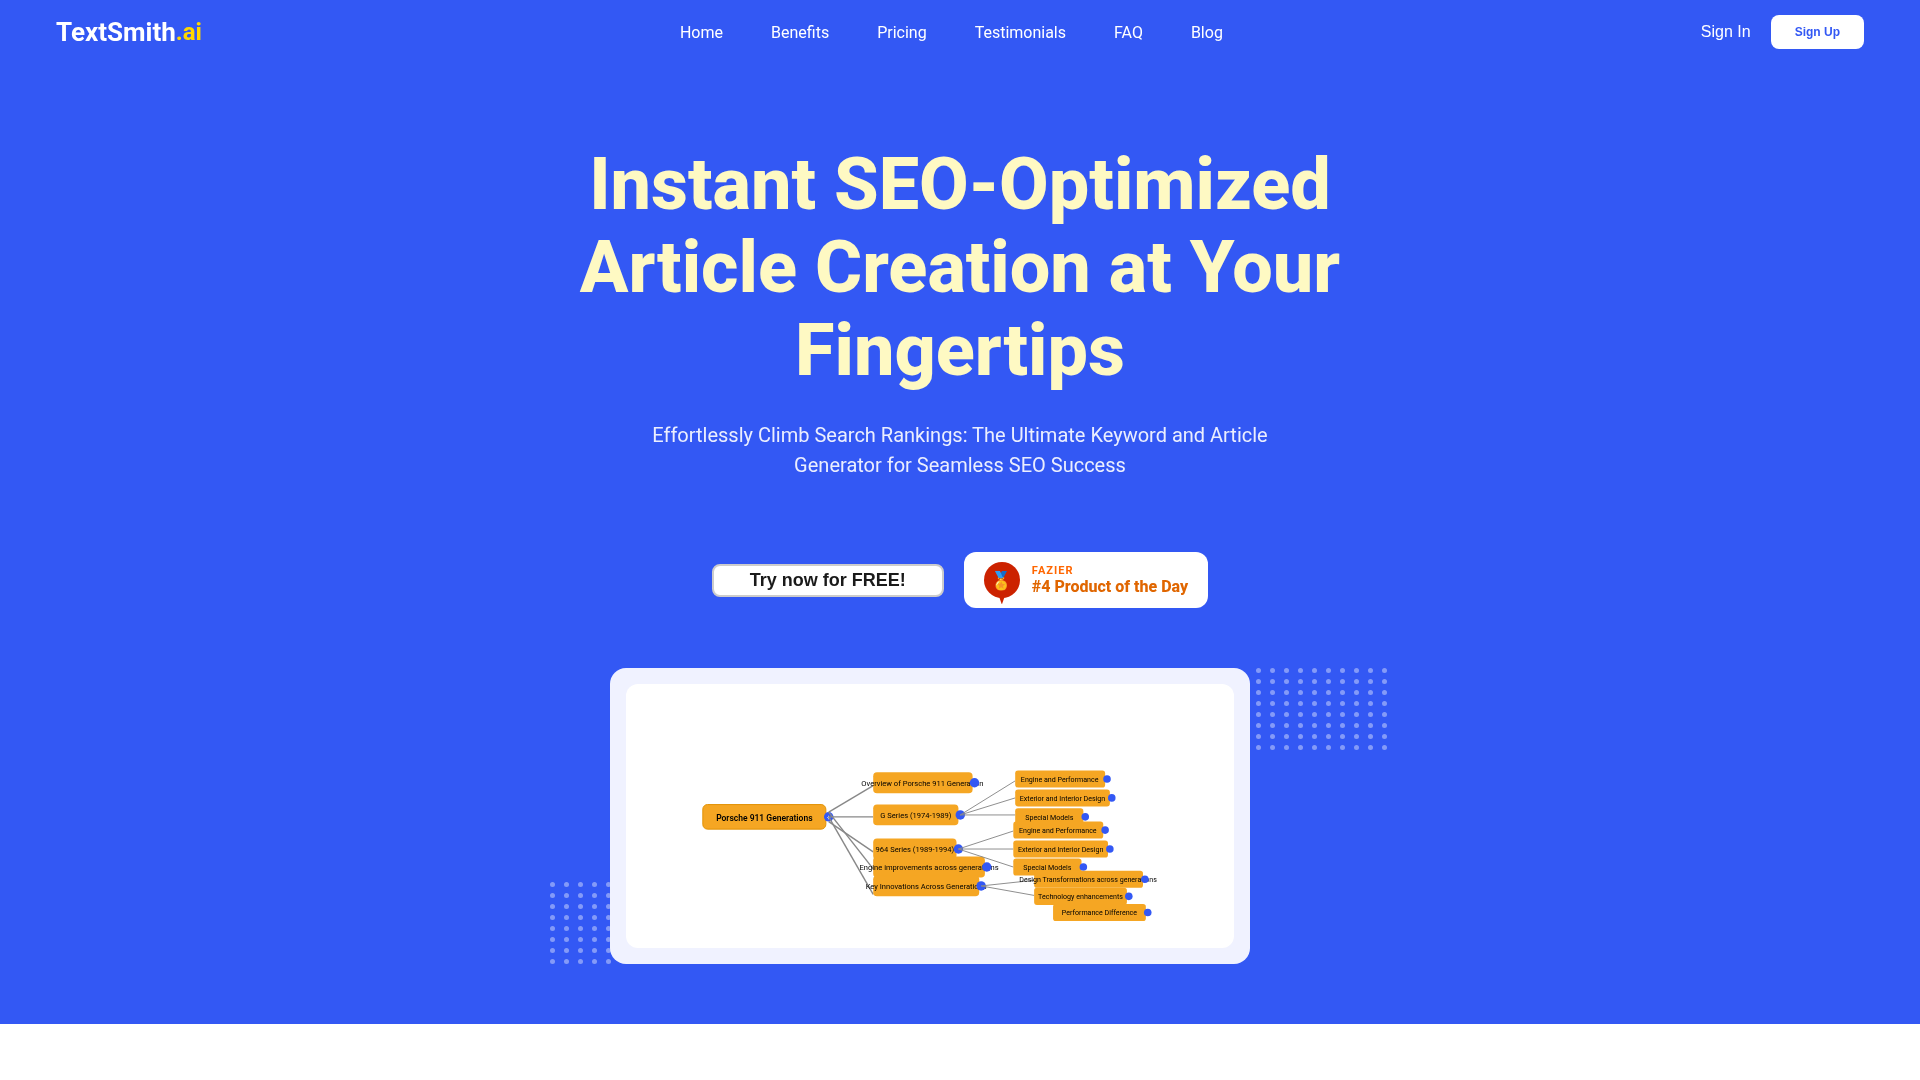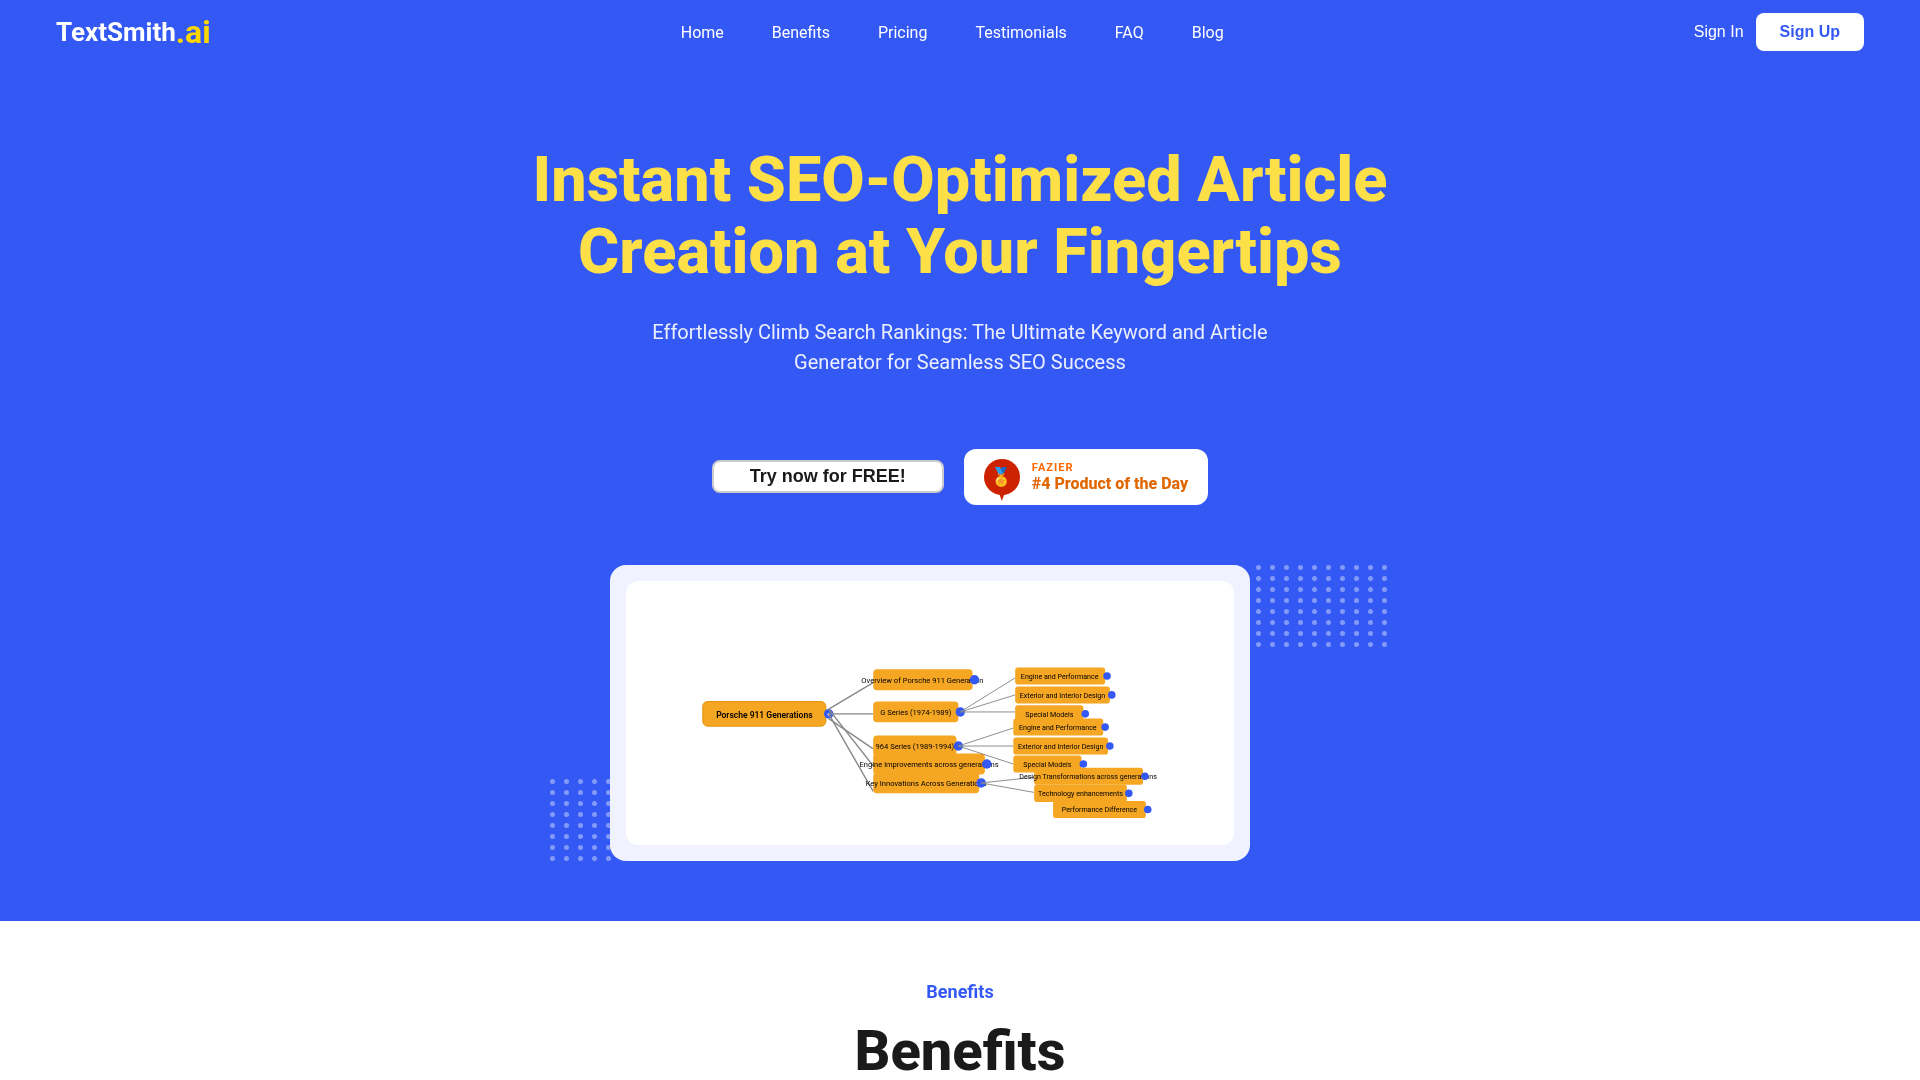--- a/index.html
+++ b/index.html
@@ -21,73 +21,73 @@
       display: flex;
       align-items: center;
       gap: 0;
     }
     .logo-text-main {
       font-size: 26px;
       font-weight: 700;
       color: #ffffff;
     }
     .logo-text-ai {
-      font-size: 32px;
+      font-size: 24px;
       font-weight: 700;
       color: #ffd700;
     }
     .nav-links {
       display: flex;
       gap: 48px;
       align-items: flex-end;
     }
     .nav-link {
       color: #ffffff;
       text-decoration: none;
       font-size: 16px;
       font-weight: 400;
       cursor: pointer;
     }
     .nav-actions {
       display: flex;
       align-items: center;
-      gap: 12px;
+      gap: 20px;
     }
     .sign-in-btn {
       color: #ffffff;
       background: transparent;
       border: none;
       font-size: 16px;
       cursor: pointer;
       font-weight: 400;
     }
     .sign-up-btn {
       background: #ffffff;
       color: #3358f4;
       border: none;
       border-radius: 8px;
       padding: 10px 24px;
-      font-size: 16px;
+      font-size: 12px;
       font-weight: 600;
       cursor: pointer;
     }
 
     
     .hero {
       background: #3358f4;
       display: flex;
       flex-direction: column;
       align-items: center;
       padding: 80px 200px 60px;
       text-align: center;
     }
     .hero-title {
-      font-size: 63px;
+      font-size: 72px;
       font-weight: 800;
-      color: #fde047;
+      color: #fef9c3;
       line-height: 1.15;
       max-width: 900px;
       margin-bottom: 28px;
     }
     .hero-subtitle {
       font-size: 20px;
       color: rgba(255,255,255,0.9);
       max-width: 680px;
       line-height: 1.5;
       margin-bottom: 72px;

